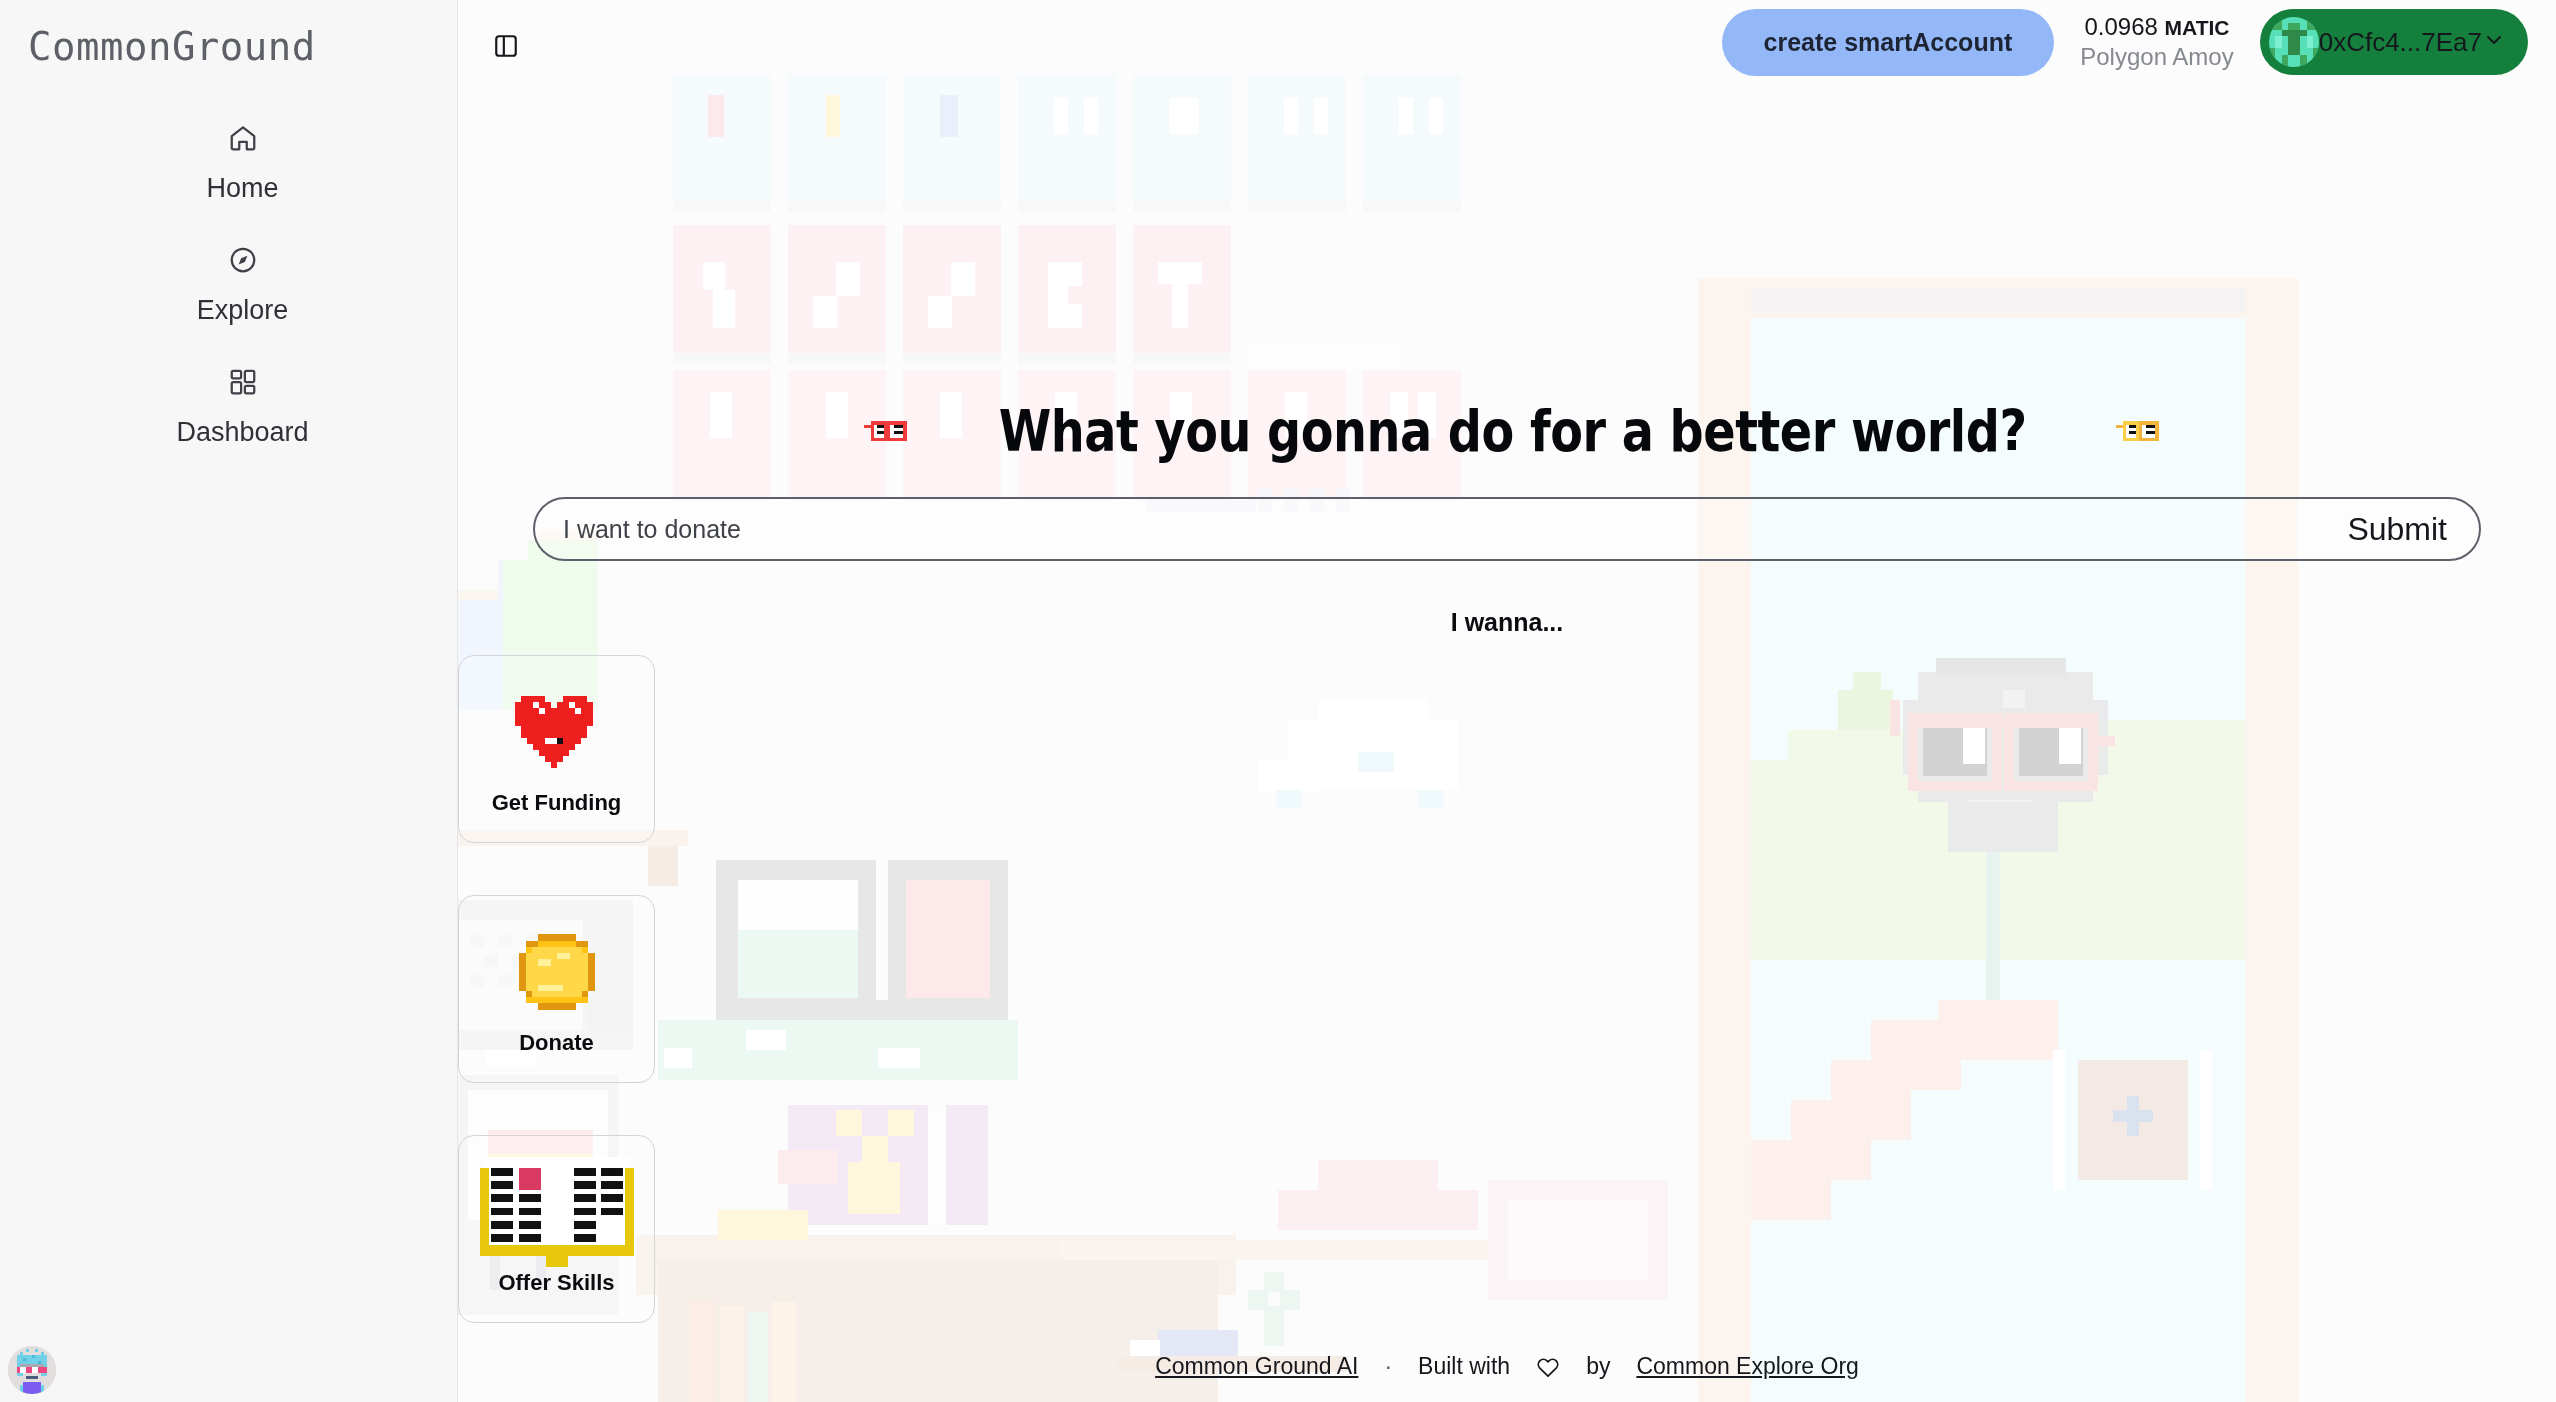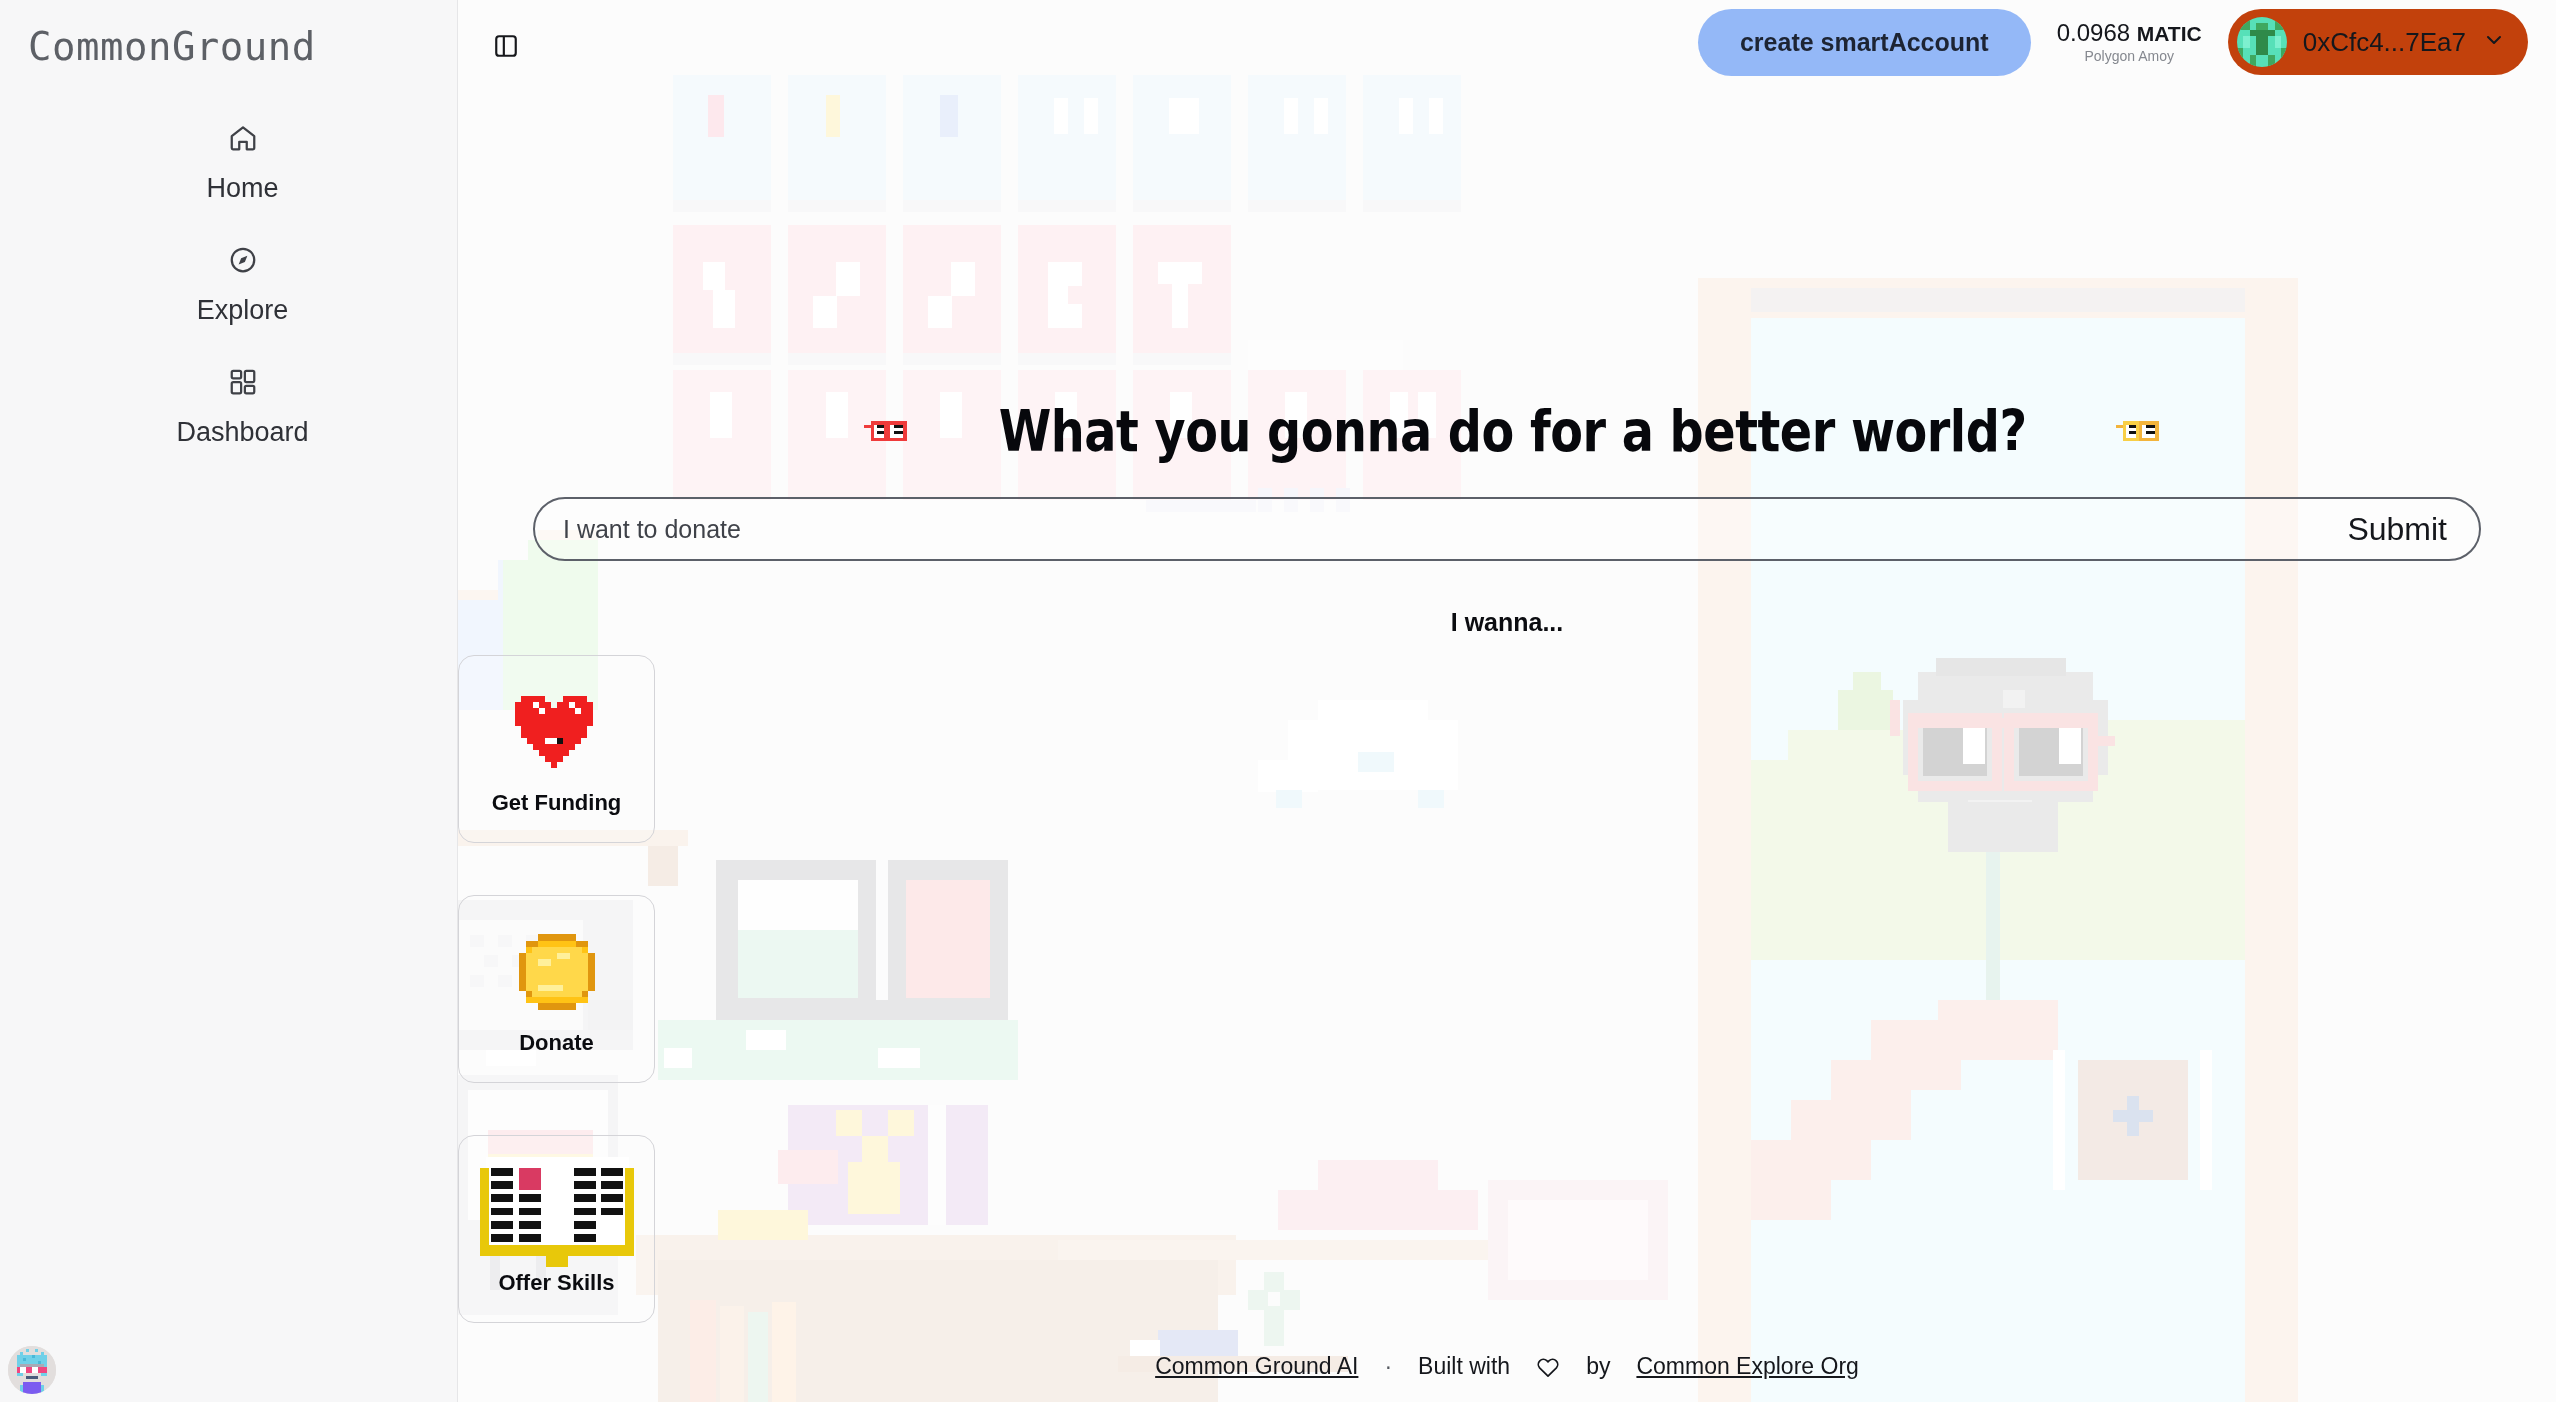--- a/index.html
+++ b/index.html
@@ -77,24 +77,24 @@
   .create-btn {
     background: #94b8f7; color: #1d2433;
     font-size: 25px; font-weight: bold;
     border: none; border-radius: 36px;
     padding: 19px 42px;
     cursor: pointer; white-space: nowrap;
   }
   .balance { text-align: center; line-height: 1.25; padding: 0 6px; }
   .balance .amt { font-size: 24px; color: #15171c; white-space: nowrap; }
   .balance .amt b { font-weight: bold; font-size: 21px; }
-  .balance .net { font-size: 14px; color: #85888f; }
+  .balance .net { font-size: 24px; color: #85888f; }
   .wallet-pill {
-    display: flex; align-items: center; gap: 16px;
-    background: #c2410c; border-radius: 40px;
+    display: flex; align-items: center; 
+    background: #15803d; border-radius: 40px;
     padding: 8px 22px 8px 9px;
     cursor: pointer;
   }
   .wallet-pill .addr { font-size: 26px; color: #15171c; white-space: nowrap; }
   .blockie { width: 50px; height: 50px; border-radius: 50%; overflow: hidden; flex: 0 0 50px; }
 
   
   .hero {
     position: absolute; left: 12px; right: 0; top: 398px;
     z-index: 10;

